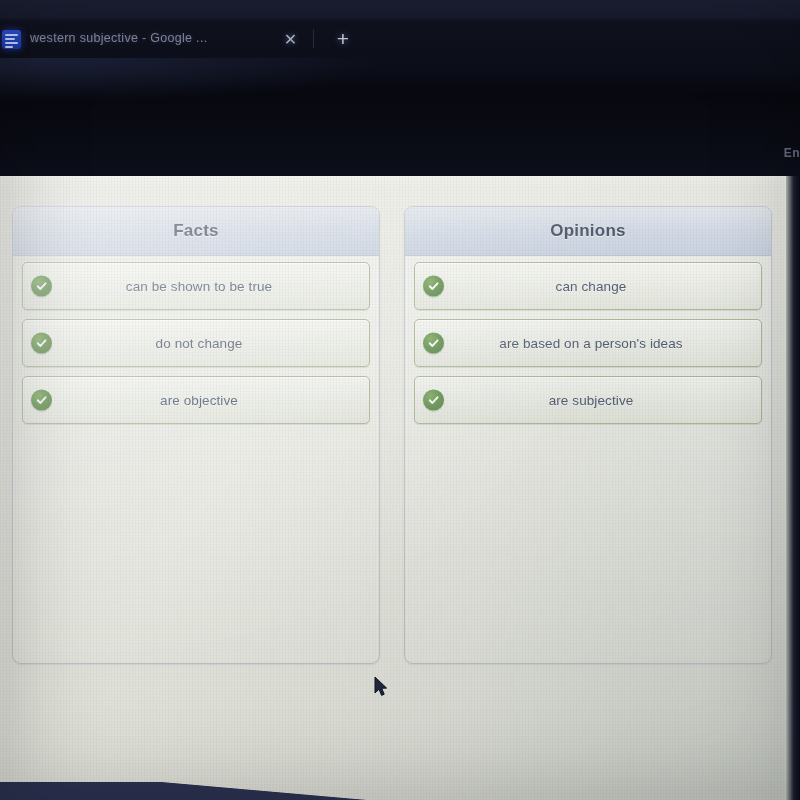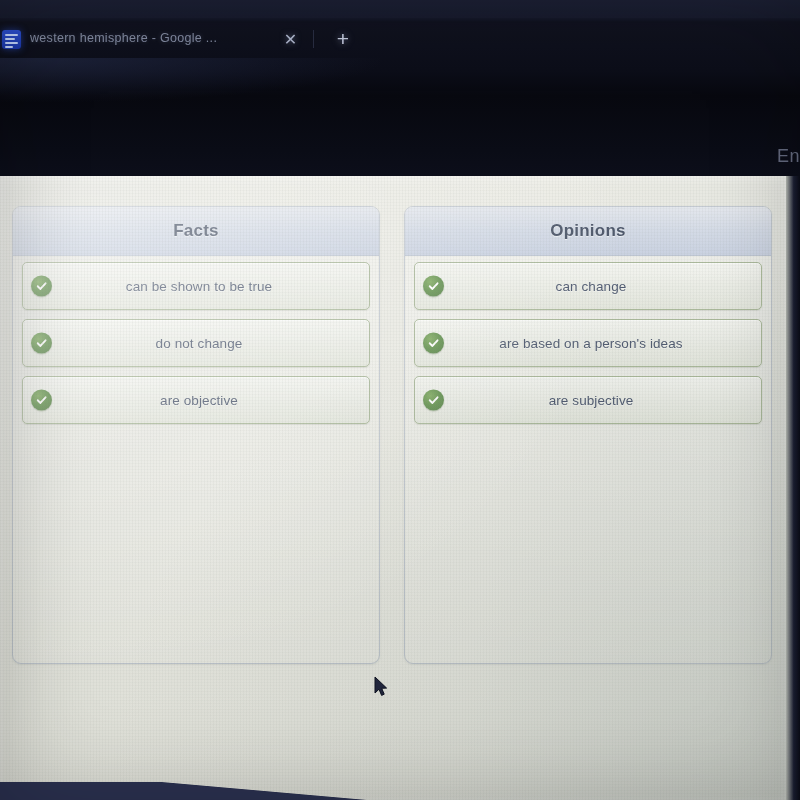--- a/index.html
+++ b/index.html
@@ -127,22 +127,22 @@
     position: absolute;
     left: 0; top: 58px;
     width: 380px; height: 44px;
     background: radial-gradient(ellipse at 10% 0%, rgba(40,48,80,.55), rgba(0,0,0,0) 72%);
     pointer-events: none;
   }
 
   .edge-label {
     position: absolute;
     right: 0; top: 146px;
-    font-size: 18px;
-    font-weight: 400;
+    font-size: 12px;
+    font-weight: 700;
     color: #7d849c;
     letter-spacing: .5px;
     filter: blur(.6px);
     opacity: .78;
   }
 
   
   .page {
     position: absolute;
     left: 0; top: 176px;
@@ -291,21 +291,21 @@
   <div class="chrome">
     <div class="chrome-topline"></div>
 
     <div class="tabstrip">
       <div class="favicon">
         <i></i>
           <i></i>
           <i></i>
           <i></i>
       </div>
-      <div class="tab-title">western hemisphere - Google ...</div>
+      <div class="tab-title">western subjective - Google ...</div>
       <div class="tab-close">✕</div>
       <div class="tab-divider"></div>
       <div class="new-tab">+</div>
     </div>
 
     <div class="corner-glow"></div>
 
     <div class="edge-label">En</div>
   </div>
 

